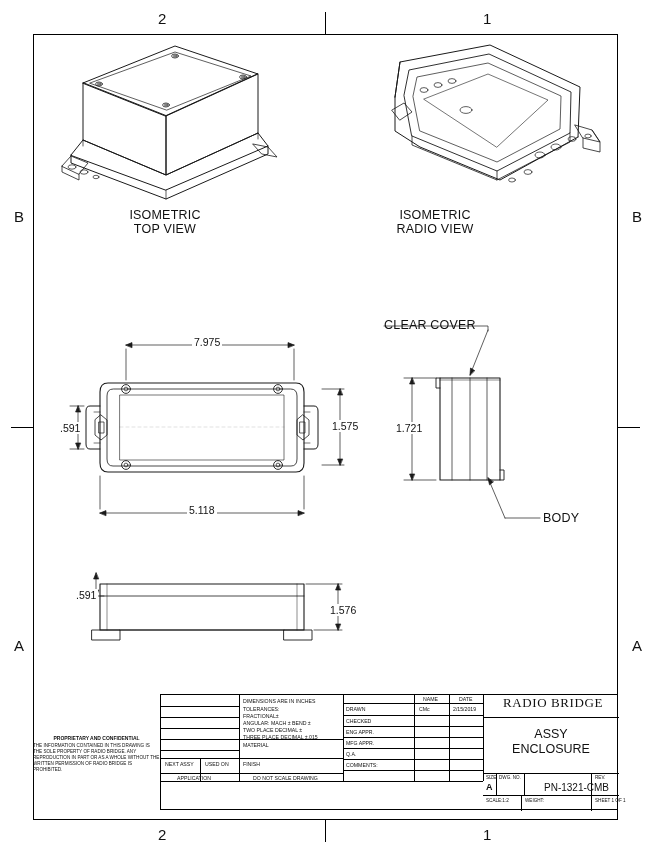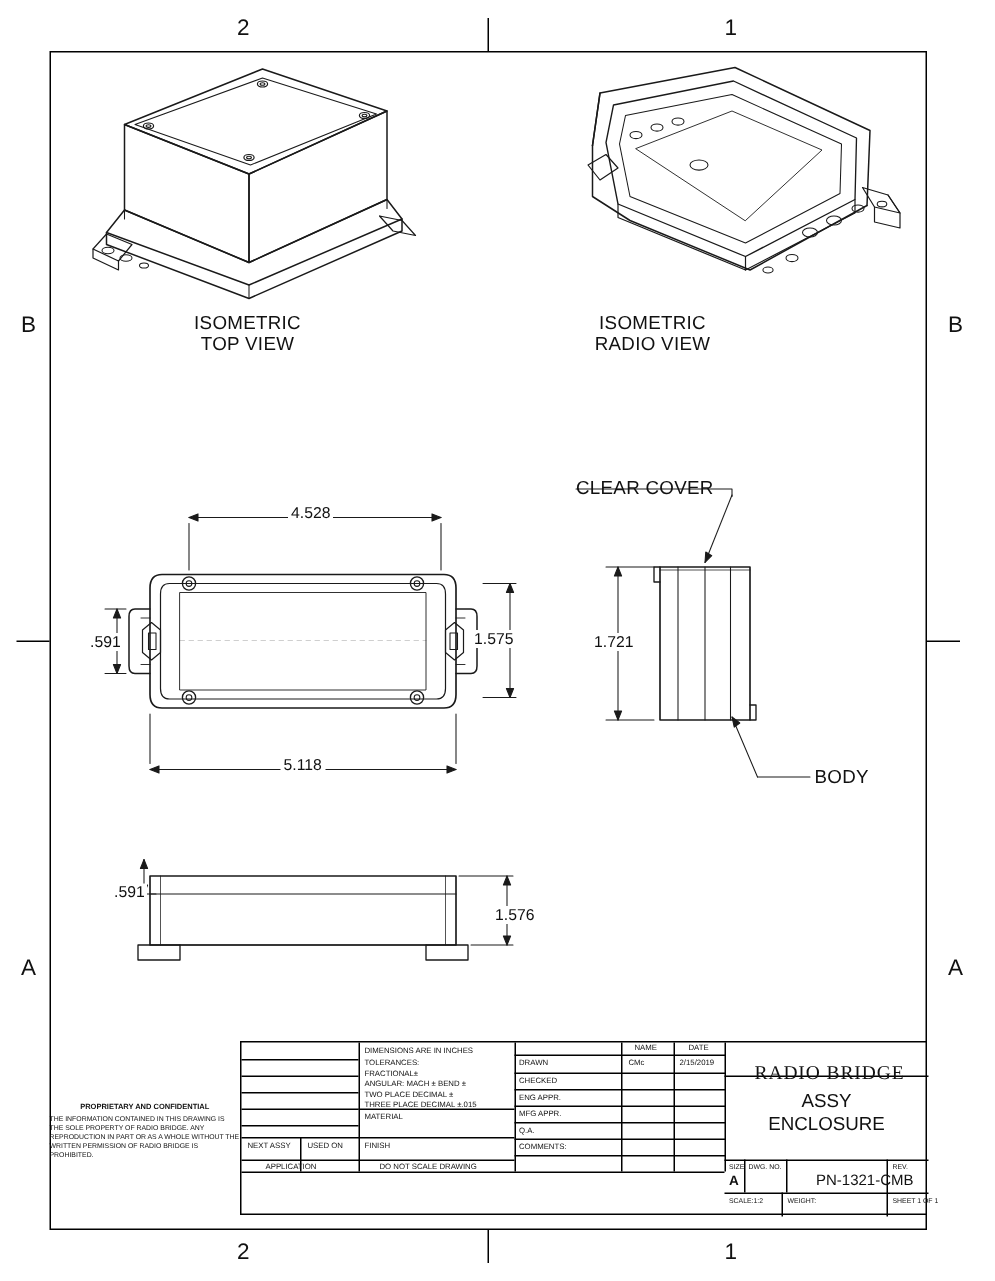--- a/index.html
+++ b/index.html
@@ -367,24 +367,24 @@
 
   <div class="lbl big center" style="left:165px; top:208px; width:110px; margin-left:-55px;">ISOMETRIC</div>
   <div class="lbl big center" style="left:165px; top:222px; width:110px; margin-left:-55px;">TOP VIEW</div>
 
   <div class="lbl big center" style="left:435px; top:208px; width:120px; margin-left:-60px;">ISOMETRIC</div>
   <div class="lbl big center" style="left:435px; top:222px; width:120px; margin-left:-60px;">RADIO VIEW</div>
 
   <div class="lbl big" style="left:384px; top:318px;">CLEAR COVER</div>
   <div class="lbl big" style="left:543px; top:511px;">BODY</div>
 
-  <div class="dim" style="left:192px; top:336px;">4.528</div>
+  <div class="dim" style="left:192px; top:336px;">7.975</div>
   <div class="dim" style="left:187px; top:504px;">5.118</div>
   <div class="dim" style="left:58px; top:422px;">.591</div>
-  <div class="dim" style="left:314px; top:420px;">1.575</div>
+  <div class="dim" style="left:330px; top:420px;">1.575</div>
   <div class="dim" style="left:394px; top:422px;">1.721</div>
   <div class="dim" style="left:74px; top:589px;">.591</div>
   <div class="dim" style="left:328px; top:604px;">1.576</div>
 
   <div class="titleblock">
 
     <div class="tb-line" style="left:78px; top:0; width:1px; height:86px;"></div>
     <div class="tb-line" style="left:182px; top:0; width:1px; height:86px;"></div>
     <div class="tb-line" style="left:253px; top:0; width:1px; height:86px;"></div>
     <div class="tb-line" style="left:288px; top:0; width:1px; height:86px;"></div>
@@ -438,21 +438,21 @@
     <div class="tb-text" style="left:185px; top:11px;">DRAWN</div>
     <div class="tb-text" style="left:258px; top:11px;">CMc</div>
     <div class="tb-text" style="left:292px; top:11px;">2/15/2019</div>
 
     <div class="tb-text" style="left:185px; top:23px;">CHECKED</div>
     <div class="tb-text" style="left:185px; top:34px;">ENG APPR.</div>
     <div class="tb-text" style="left:185px; top:45px;">MFG APPR.</div>
     <div class="tb-text" style="left:185px; top:56px;">Q.A.</div>
     <div class="tb-text" style="left:185px; top:67px;">COMMENTS:</div>
 
-    <div class="tb-company" style="left:342px; top:12px;">RADIO BRIDGE</div>
+    <div class="tb-company" style="left:342px; top:0;">RADIO BRIDGE</div>
     <div class="tb-title" style="left:322px; top:32px; width:136px;">ASSY</div>
     <div class="tb-title" style="left:322px; top:47px; width:136px;">ENCLOSURE</div>
 
     <div class="tb-text sm" style="left:325px; top:80px;">SIZE</div>
     <div class="tb-sizeltr" style="left:325px; top:87px;">A</div>
     <div class="tb-text sm" style="left:338px; top:80px;">DWG.  NO.</div>
     <div class="tb-part" style="left:368px; top:87px;">PN-1321-CMB</div>
     <div class="tb-text sm" style="left:434px; top:80px;">REV.</div>
     <div class="tb-text sm" style="left:440px; top:90px;"></div>
 

